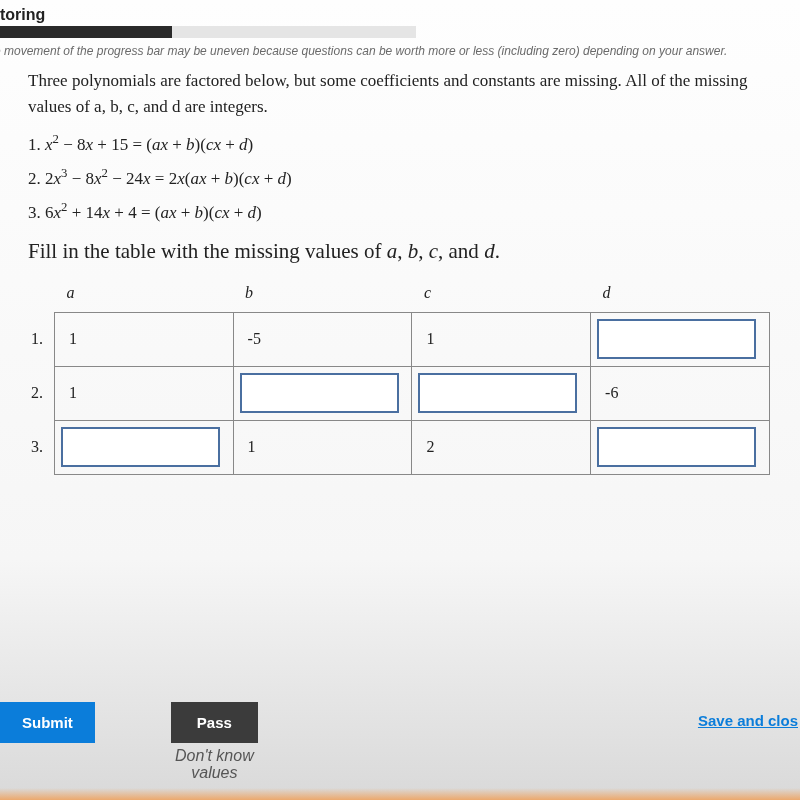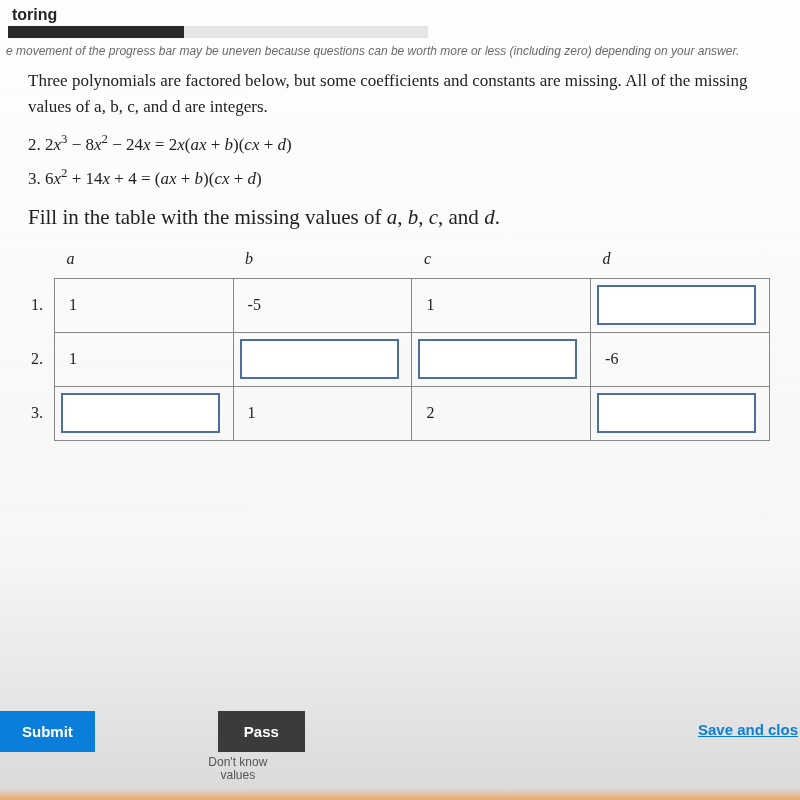--- a/index.html
+++ b/index.html
@@ -11,21 +11,21 @@
     overflow: hidden;
     position: relative;
   }
   .screen {
     position: absolute;
     top: 0; left: 0; right: 0; bottom: 0;
     background: linear-gradient(180deg, #fefefe 0%, #f6f6f6 70%, #d9d9d9 100%);
     padding: 0;
   }
   .header-strip {
-    padding: 4px 0 0 12px;
+    padding: 4px 0 0 0;
   }
   .title-cut {
     font-weight: 700;
     font-size: 16px;
     color: #222;
     padding: 2px 0 2px 0;
     margin-left: -18px;
     padding-left: 18px;
   }
   .progress-row {
@@ -141,36 +141,36 @@
     gap: 28px;
   }
   .btn {
     display: inline-block;
     padding: 12px 22px;
     font-size: 15px;
     font-weight: 600;
     color: #fff;
     border: none;
     cursor: pointer;
-    margin-left: 47px;
   }
   .btn-submit {
     background: #0b7dda;
     margin-left: -6px;
     padding-left: 28px;
   }
   .btn-pass-wrap {
     display: inline-flex;
     flex-direction: column;
     align-items: center;
     margin-left: 48px;
   }
   .btn-pass { background: #3b3b3b; padding: 12px 26px; }
   .dk {
-    font-size: 12px;
+    font-size: 16px;
+    font-style: italic;
     color: #555;
     margin-top: 4px;
     text-align: center;
     line-height: 1.1;
   }
   .save-close {
     margin-left: auto;
     margin-right: -4px;
     color: #0b7dda;
     font-weight: 700;
@@ -197,20 +197,21 @@
       <div class="progress-fill"></div>
     </div>
 
     <div class="note">e movement of the progress bar may be uneven because questions can be worth more or less (including zero) depending on your answer.</div>
   </div>
 
   <div class="content">
     <p class="prompt">Three polynomials are factored below, but some coefficients and constants are missing. All of the missing values of a, b, c, and d are integers.</p>
 
     <div class="eq-list">
+      <div>1. <i>x</i><sup>2</sup> − 8<i>x</i> + 15 = (<i>ax</i> + <i>b</i>)(<i>cx</i> + <i>d</i>)</div>
       <div>2. 2<i>x</i><sup>3</sup> − 8<i>x</i><sup>2</sup> − 24<i>x</i> = 2<i>x</i>(<i>ax</i> + <i>b</i>)(<i>cx</i> + <i>d</i>)</div>
       <div>3. 6<i>x</i><sup>2</sup> + 14<i>x</i> + 4 = (<i>ax</i> + <i>b</i>)(<i>cx</i> + <i>d</i>)</div>
     </div>
 
     <p class="fill-line">Fill in the table with the missing values of <i>a</i>, <i>b</i>, <i>c</i>, and <i>d</i>.</p>
 
     <div class="table-wrap">
       <table class="ans">
         <thead>
           <tr>

